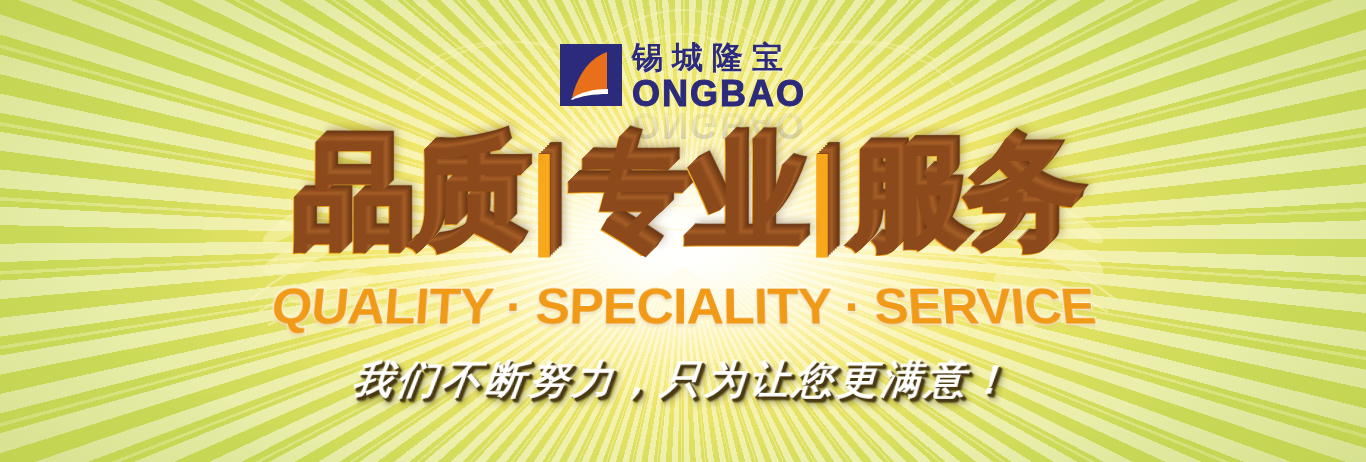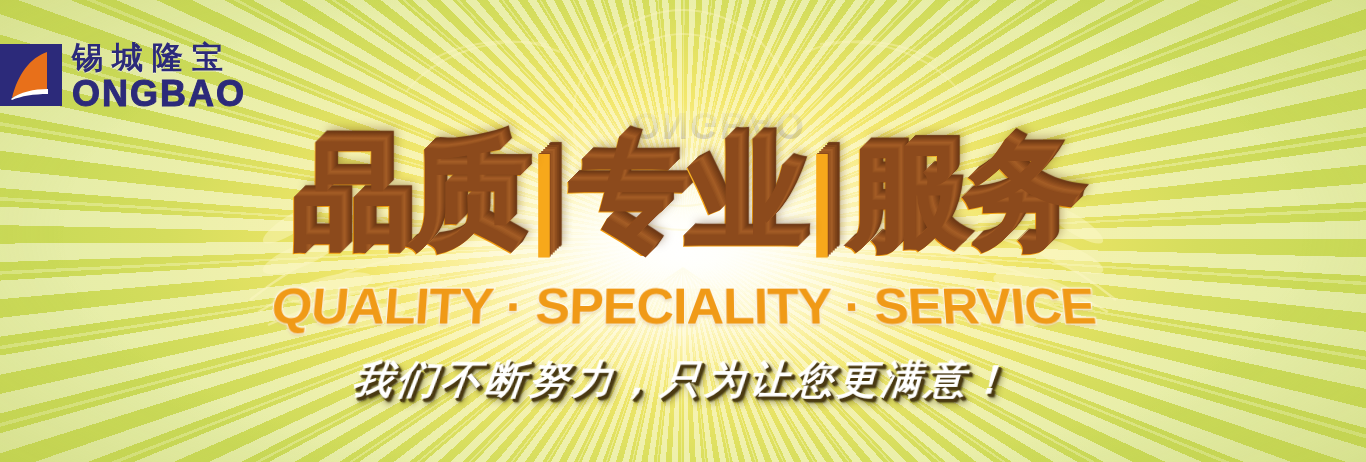--- a/index.html
+++ b/index.html
@@ -80,20 +80,21 @@
     pointer-events:none;
   }
   .ornaments svg{ display:block; width:100%; height:100%; }
 
   
   .logo-wrap{
     position:absolute;
     left:0; right:0;
     top:42px;
     display:flex;
+    justify-content:center;
     align-items:flex-start;
     z-index:6;
   }
   .logo-inner{ display:flex; align-items:flex-start; gap:10px; }
 
   .logo-mark{
     position:relative;
     width:62px; height:62px;
     background:#2c2a7a;
     flex:0 0 auto;

